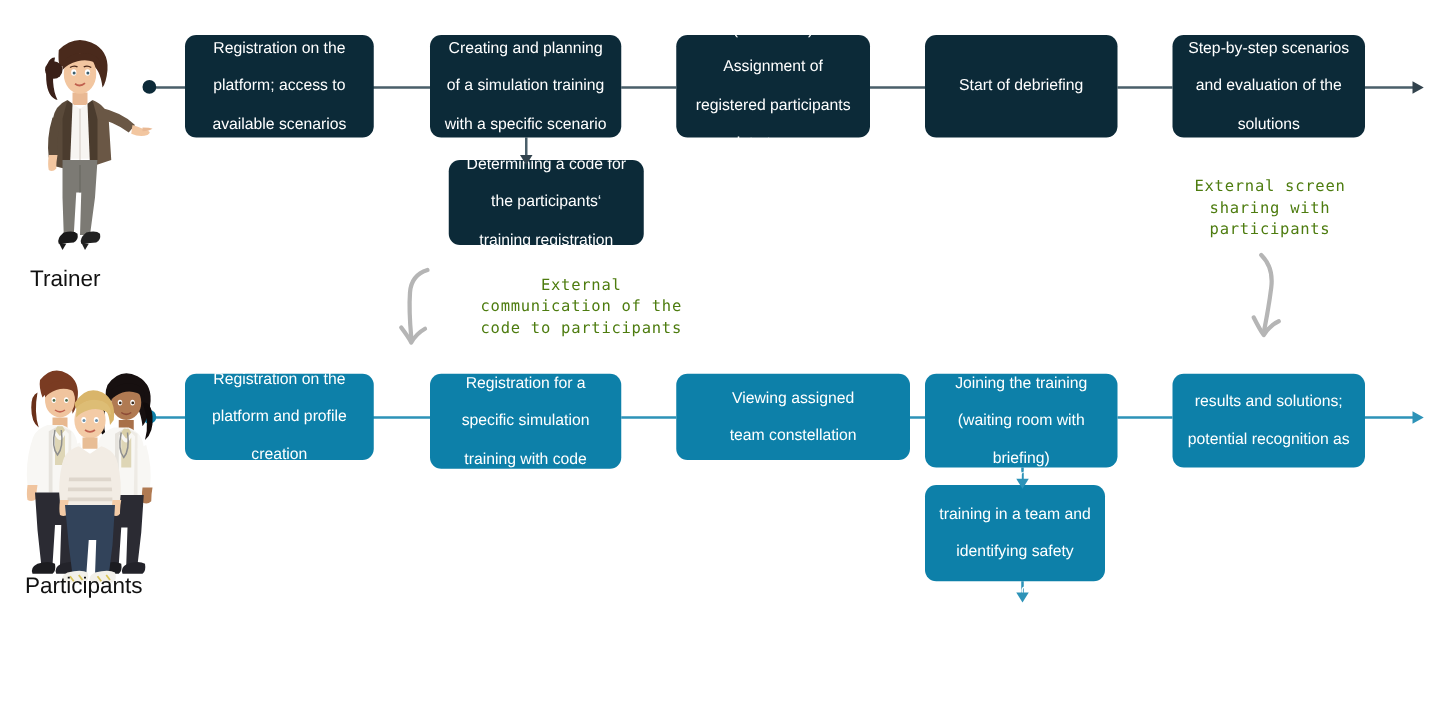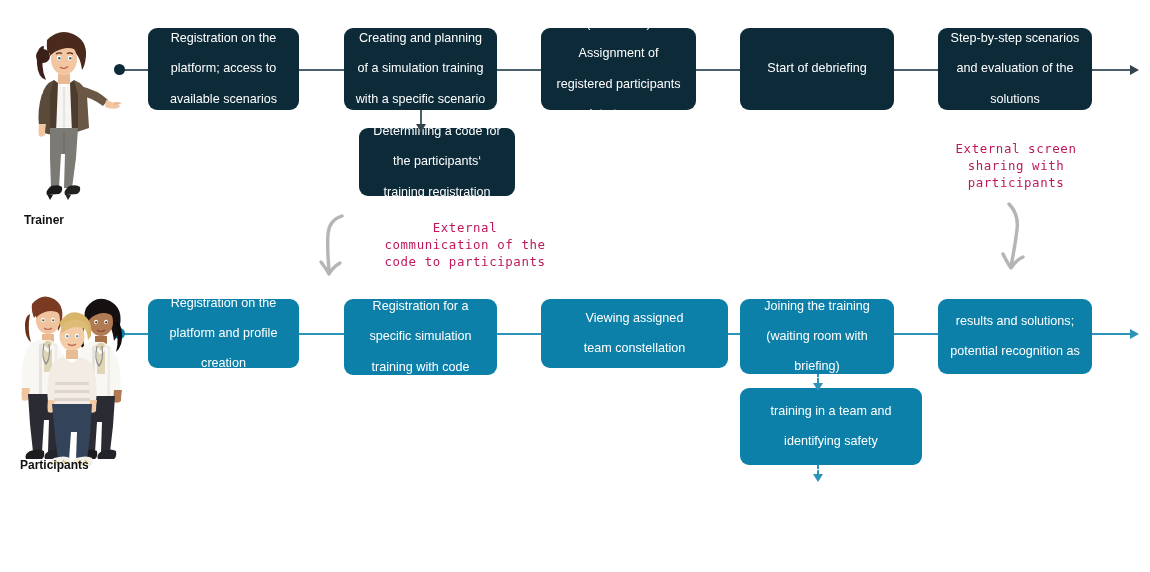--- a/index.html
+++ b/index.html
@@ -56,34 +56,34 @@
     border-top:8px solid #32434d;
   }
   .arrowhead.down.teal{
     border-left:5px solid transparent;border-right:5px solid transparent;
     border-top:8px solid #2d93b8;
   }
 
   
   .note{
     position:absolute;
-    color:#be185d;
+    color:#4d7c0f;
     font-family:"DejaVu Sans Mono", monospace;
     font-size:12.4px;
     line-height:17px;
     letter-spacing:.6px;
     text-align:center;
     z-index:3;
   }
 
   
   .role-label{
     position:absolute;
-    font-size:12px;
-    font-weight:bold;
+    font-size:18px;
+    font-weight:normal;
     color:#111111;
     z-index:6;
   }
 
   
   .avatar{position:absolute;z-index:6;}
 </style>
 </head>
 <body>
 
@@ -345,21 +345,21 @@
   </div>
 
   <div class="box teal" style="left:740px;top:299px;width:154px;height:75px;">
     <span>
       <span>Joining the training</span><br>
       <span>(waiting room with</span><br>
       <span>briefing)</span>
     </span>
   </div>
 
-  <div class="box teal" style="left:740px;top:388px;width:182px;height:77px;text-align:center;">
+  <div class="box teal" style="left:740px;top:388px;width:144px;height:77px;text-align:center;">
     <span>
       <span>Participating in the</span><br>
       <span>training in a team and</span><br>
       <span>identifying safety</span><br>
       <span>hazards together</span>
     </span>
   </div>
 
 
   <div class="box teal" style="left:938px;top:299px;width:154px;height:75px;">

